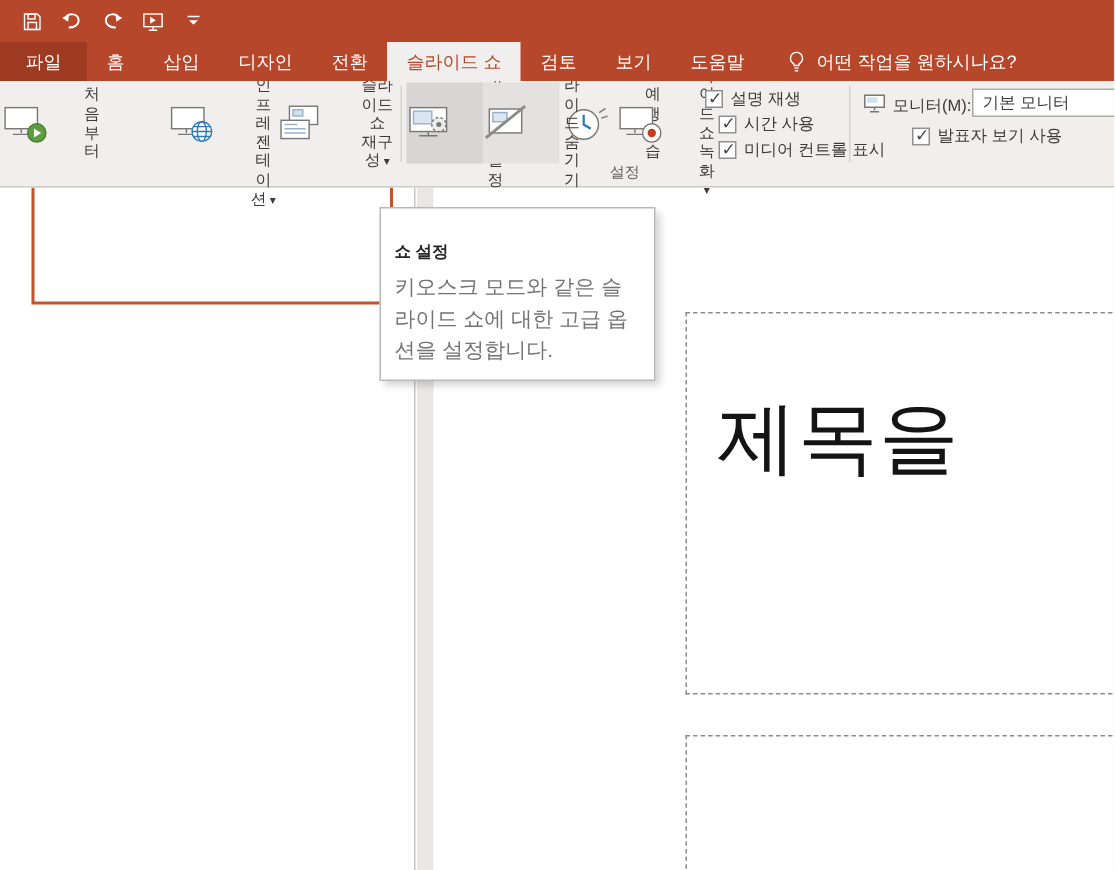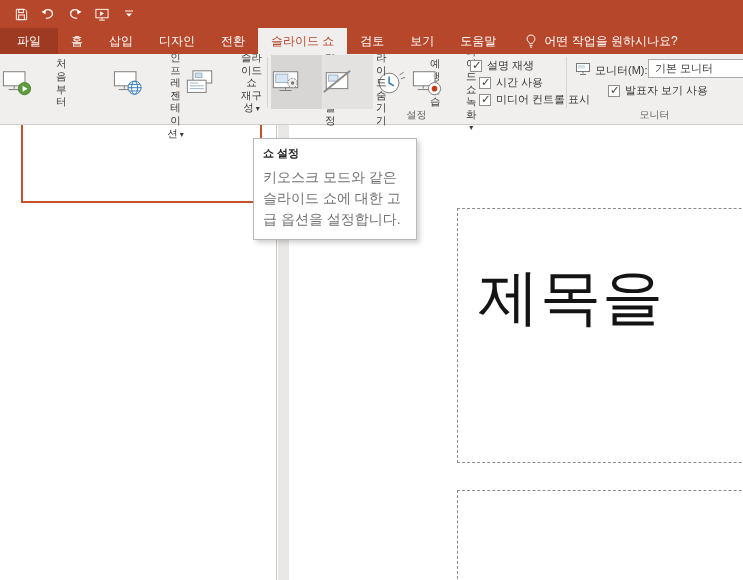--- a/index.html
+++ b/index.html
@@ -34,39 +34,39 @@
   .rgroup-label { position:absolute; bottom:2px; font-size:10px; color:#605f5e; text-align:center; }
   .cb { position:absolute; display:flex; align-items:center; gap:5px; font-size:11px; color:#3b3b3b; cursor:default; }
   .cb .box { width:12px; height:12px; border:1px solid #8f8f8f; background:#fff; position:relative; flex:0 0 auto; }
   .cb .box::after { content:"✓"; position:absolute; left:1px; top:-2.5px; font-size:11.5px; color:#444; }
   .mon-icon { position:absolute; left:575px; top:8px; }
   .mon-lbl { position:absolute; left:595px; top:9px; font-size:11px; color:#3b3b3b;text-align:center; }
   .mon-select { position:absolute; left:648px; top:5px; width:100px; height:19px; background:#fff;
     border:1px solid #ABABAB; font-size:11px; color:#3b3b3b; display:flex; align-items:center; padding:0 6px; }
 
   
-  .tooltip { position:absolute; left:253px; top:138px; width:164px; background:#fff;
+  .tooltip { position:absolute; left:253px; top:138px; width:184px; background:#fff;
     border:1px solid #B8B8B8; box-shadow:3px 3px 5px rgba(0,0,0,0.18); z-index:60;
-    padding:7px 9px 9px; }
+    padding:21px 9px 9px; }
   .tt-title { font-size:11px; font-weight:bold; color:#262626; margin-bottom:6px; }
   .tt-body { font-size:14px; color:#737373; line-height:1.5; }
 
   
   .thumb-panel { position:absolute; left:0; top:125px; width:277px; height:455px; background:#fff;
     border-right:1px solid #C8C6C4; overflow:hidden; z-index:1; }
   .thumb { position:absolute; left:21px; top:-2px; width:241px; height:80px; background:#fff;
     border:2px solid #C4532B; }
 
   
   .canvas { position:absolute; left:278px; top:125px; width:465px; height:455px; background:#E9E8E7; overflow:hidden; }
   .slide { position:absolute; left:11px; top:0; width:480px; height:470px; background:#fff; }
   .ph { position:absolute; border:1px dashed #8C8C8C; }
   .title-ph { left:168px; top:83px; width:345px; height:255px; }
   .body-ph { left:168px; top:365px; width:345px; height:160px; }
-  .title-text { position:absolute; left:20px; top:48px; font-size:61px; color:#141414;
+  .title-text { position:absolute; left:20px; top:48px; font-size:53px; color:#141414;
     font-weight:400; white-space:nowrap; letter-spacing:1px; }
 
   svg { display:block; }
 </style>
 </head>
 <body>
 
 <div class="app">
 
   <div class="titlebar">
@@ -233,21 +233,20 @@
       </svg>
     </span>
     <span class="mon-lbl">모니터(M):</span>
     <div class="mon-select">
       <span>기본 모니터</span>
     </div>
     <label class="cb" style="left:608px;top:29px">
       <span class="box"></span>
       <span>발표자 보기 사용</span>
     </label>
-    <div class="rgroup-label" style="left:566px;width:177px">모니터</div>
   </div>
 
   <div class="thumb-panel">
     <div class="thumb"></div>
   </div>
 
   <div class="canvas">
     <div class="slide">
       <div class="ph title-ph">
         <div class="title-text">제목을</div>

